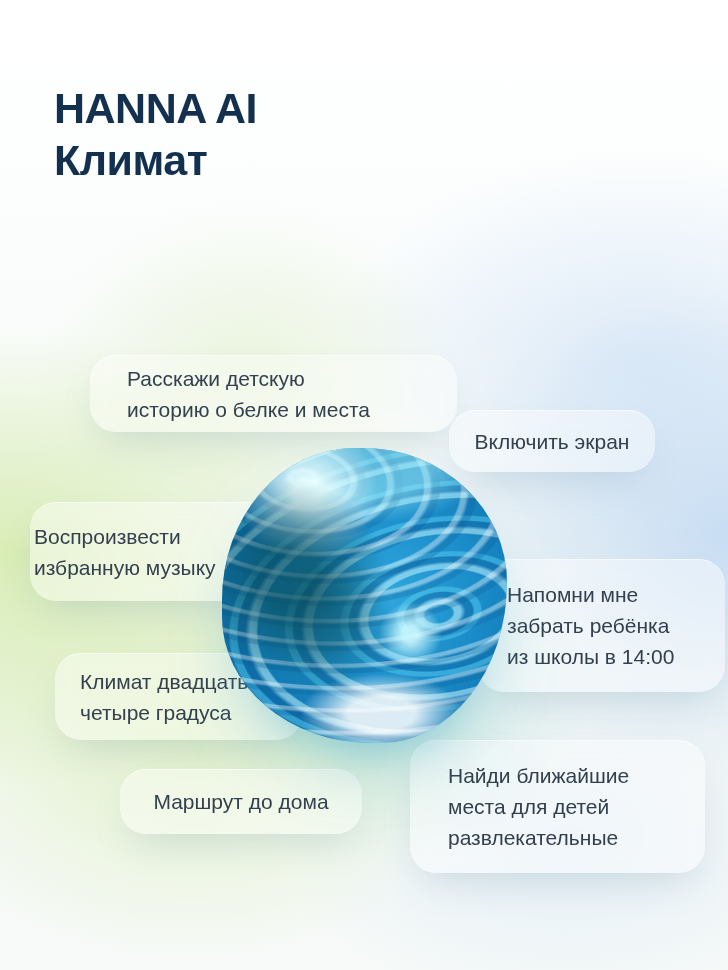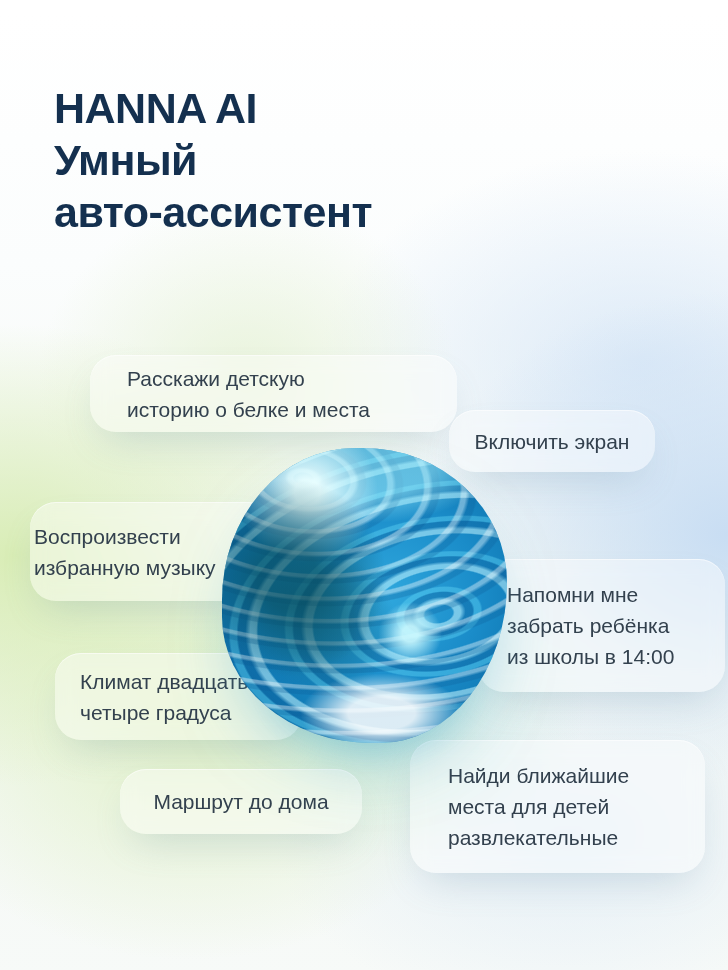--- a/index.html
+++ b/index.html
@@ -103,22 +103,21 @@
       radial-gradient(ellipse 60% 26% at 50% 6%, rgba(160,240,255,0.55) 0 40%, rgba(160,240,255,0) 75%);
   }
 </style>
 </head>
 <body>
 
 <div class="canvas">
 
   <div class="title">
     <div>HANNA AI</div>
-    <div>Умный</div>
-    <div>авто-ассистент</div>
+    <div>Климат</div>
   </div>
 
   <div class="bubble b1">
     <span>Расскажи детскую</span>
     <span>историю о белке и места</span>
   </div>
 
   <div class="bubble b2 b-center">
     <span>Включить экран</span>
   </div>

